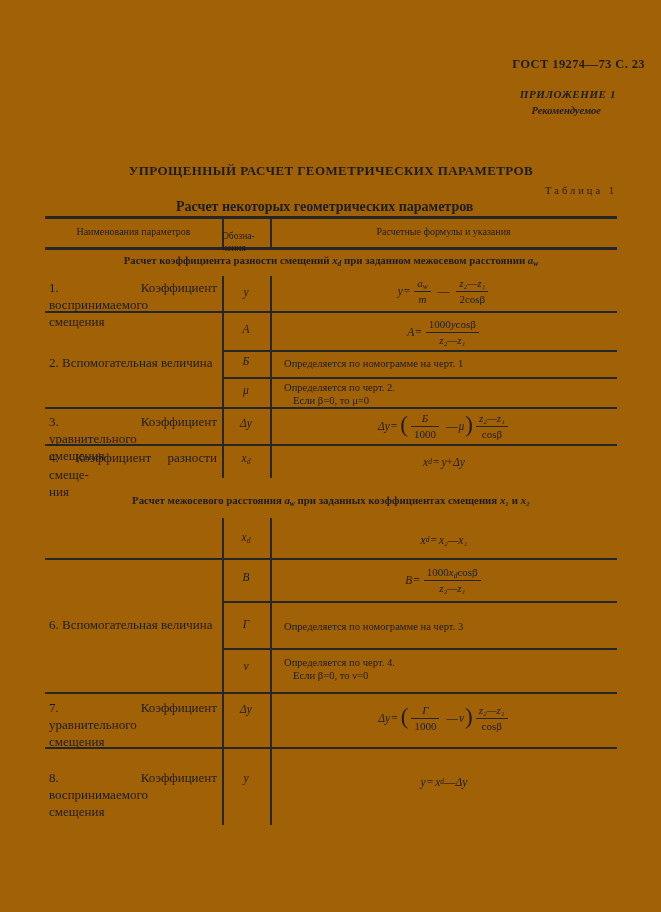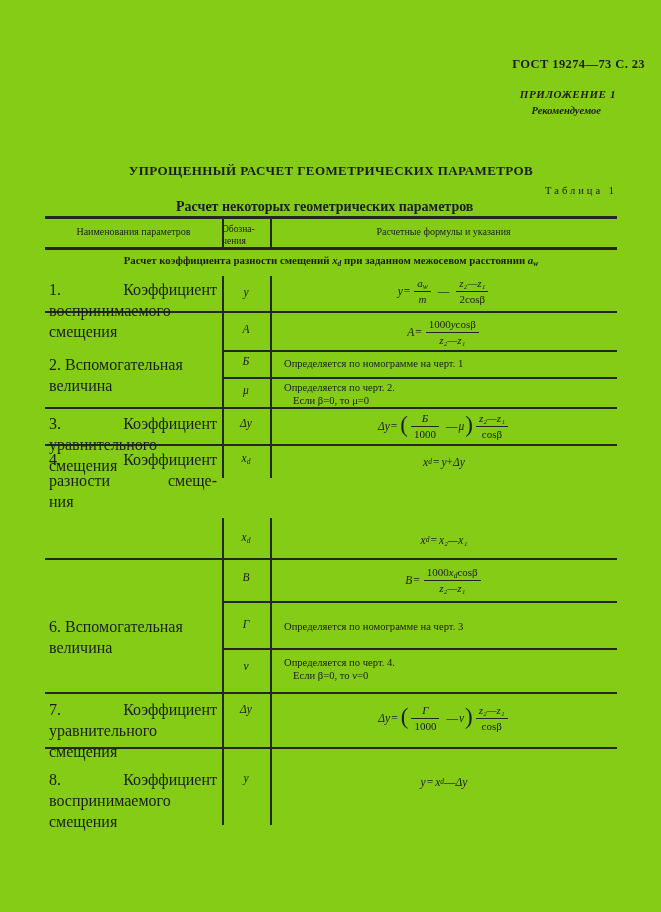--- a/index.html
+++ b/index.html
@@ -1,38 +1,38 @@
 <!DOCTYPE html>
 <html><head>
 <meta charset="utf-8">
 <style>
   html,body{margin:0;padding:0;}
   .page{
-    position:relative; width:661px; height:912px; background:#84cc16;
+    position:relative; width:661px; height:912px; background:#a16207;
     font-family:"Liberation Serif","DejaVu Serif",serif; color:#1c1c1c;
     overflow:hidden;
   }
   .abs{position:absolute;}
   .it{font-style:italic;}
   .rm{font-style:normal;}
   
   .doc-ref{font-weight:bold; font-size:12.5px; letter-spacing:.4px;}
   .annex{font-weight:bold; font-style:italic; font-size:11px; letter-spacing:.6px;}
   .annex-note{font-weight:600; font-style:italic; font-size:10.5px;}
   .page-title{font-weight:bold; font-size:13px; letter-spacing:.4px; text-align:center;}
   .table-label{font-size:10.5px; letter-spacing:3px;}
   .table-caption{font-weight:bold; font-size:14px;}
   
   .tbl{position:absolute; left:45px; top:216px; width:572px; height:609px;}
   .hline{position:absolute; background:#262626; height:1.6px;}
   .hline.thick{height:2.6px;}
   .vline{position:absolute; background:#262626; width:1.5px;}
   .colhead{font-size:10px; line-height:1.25; text-align:center;}
   .sec-title{font-weight:bold; font-size:10.8px; text-align:center; width:572px;}
-  .namecell{font-size:16px; line-height:1.32; width:168px;}
+  .namecell{font-size:13px; line-height:1.32; width:168px;}
   .jl{text-align:justify; text-align-last:justify;}
   .symcell{font-style:italic; font-size:11.5px; text-align:center; width:48px;}
   .notecell{font-size:10.6px; line-height:1.25;}
   .formula{font-size:11.5px; white-space:nowrap; display:flex; align-items:center; justify-content:center; left:225px; width:348px;}
   .formula .op{margin:0 5px;}
   .formula .eqs{margin:0 2px 0 1px;}
   .frac{display:inline-block; vertical-align:middle; text-align:center; line-height:1.15; margin:0 2px; font-size:11px;}
   .frac .nu{display:block; border-bottom:1px solid #262626; padding:0 3px 1px 3px;}
   .frac .de{display:block; padding:1px 3px 0 3px;}
   sub{font-size:7.5px; font-style:italic; vertical-align:-2px; line-height:0;}
@@ -67,21 +67,21 @@
     <div class="hline" style="top:531px; left:0; width:572px;"></div>
 
     <div class="vline" style="left:177px; top:0; height:31px;"></div>
     <div class="vline" style="left:225px; top:0; height:31px;"></div>
     <div class="vline" style="left:177px; top:60px; height:202px;"></div>
     <div class="vline" style="left:225px; top:60px; height:202px;"></div>
     <div class="vline" style="left:177px; top:302px; height:307px;"></div>
     <div class="vline" style="left:225px; top:302px; height:307px;"></div>
 
     <div class="abs colhead" style="top:10px; left:0; width:177px;">Наименования параметров</div>
-    <div class="abs colhead" style="top:8px; left:177px; width:24px; font-size:9.5px;text-align:center;">
+    <div class="abs colhead" style="top:15px; left:177px; width:24px; font-size:9.5px;text-align:center;">
       <span>Обозна-</span><br>
       <span>чения</span>
     </div>
     <div class="abs sec-title" style="top:38px; left:0;">
       <span>Расчет коэффициента разности смещений</span>
       <span class="it">x</span><sub>d</sub>
       <span>при заданном межосевом расстоянии</span>
       <span class="it">a</span><sub>w</sub>
     </div>
 
@@ -156,20 +156,28 @@
     <div class="abs symcell" style="top:236px; left:177px;"><span class="it">x</span><sub>d</sub></div>
     <div class="abs formula" style="top:236px; height:20px;">
       <span class="it">x</span>
         <sub>d</sub>
       <span class="eqs">=</span>
       <span class="it">y</span>
         <span>+</span>
         <span class="it">Δy</span>
     </div>
 
+    <div class="abs sec-title" style="top:278px; left:0;">
+      <span>Расчет межосевого расстояния</span>
+      <span class="it">a</span><sub>w</sub>
+      <span>при заданных коэффициентах смещения</span>
+      <span class="it">x₁</span>
+      <span>и</span>
+      <span class="it">x₂</span>
+    </div>
 
     <div class="abs symcell" style="top:315px; left:177px;"><span class="it">x</span><sub>d</sub></div>
     <div class="abs formula" style="top:314px; height:20px;">
       <span class="it">x</span>
         <sub>d</sub>
       <span class="eqs">=</span>
       <span class="it">x₂—x₁</span>
     </div>
 
     <div class="abs namecell" style="top:400px; left:4px;">6. Вспомогательная величина</div>

